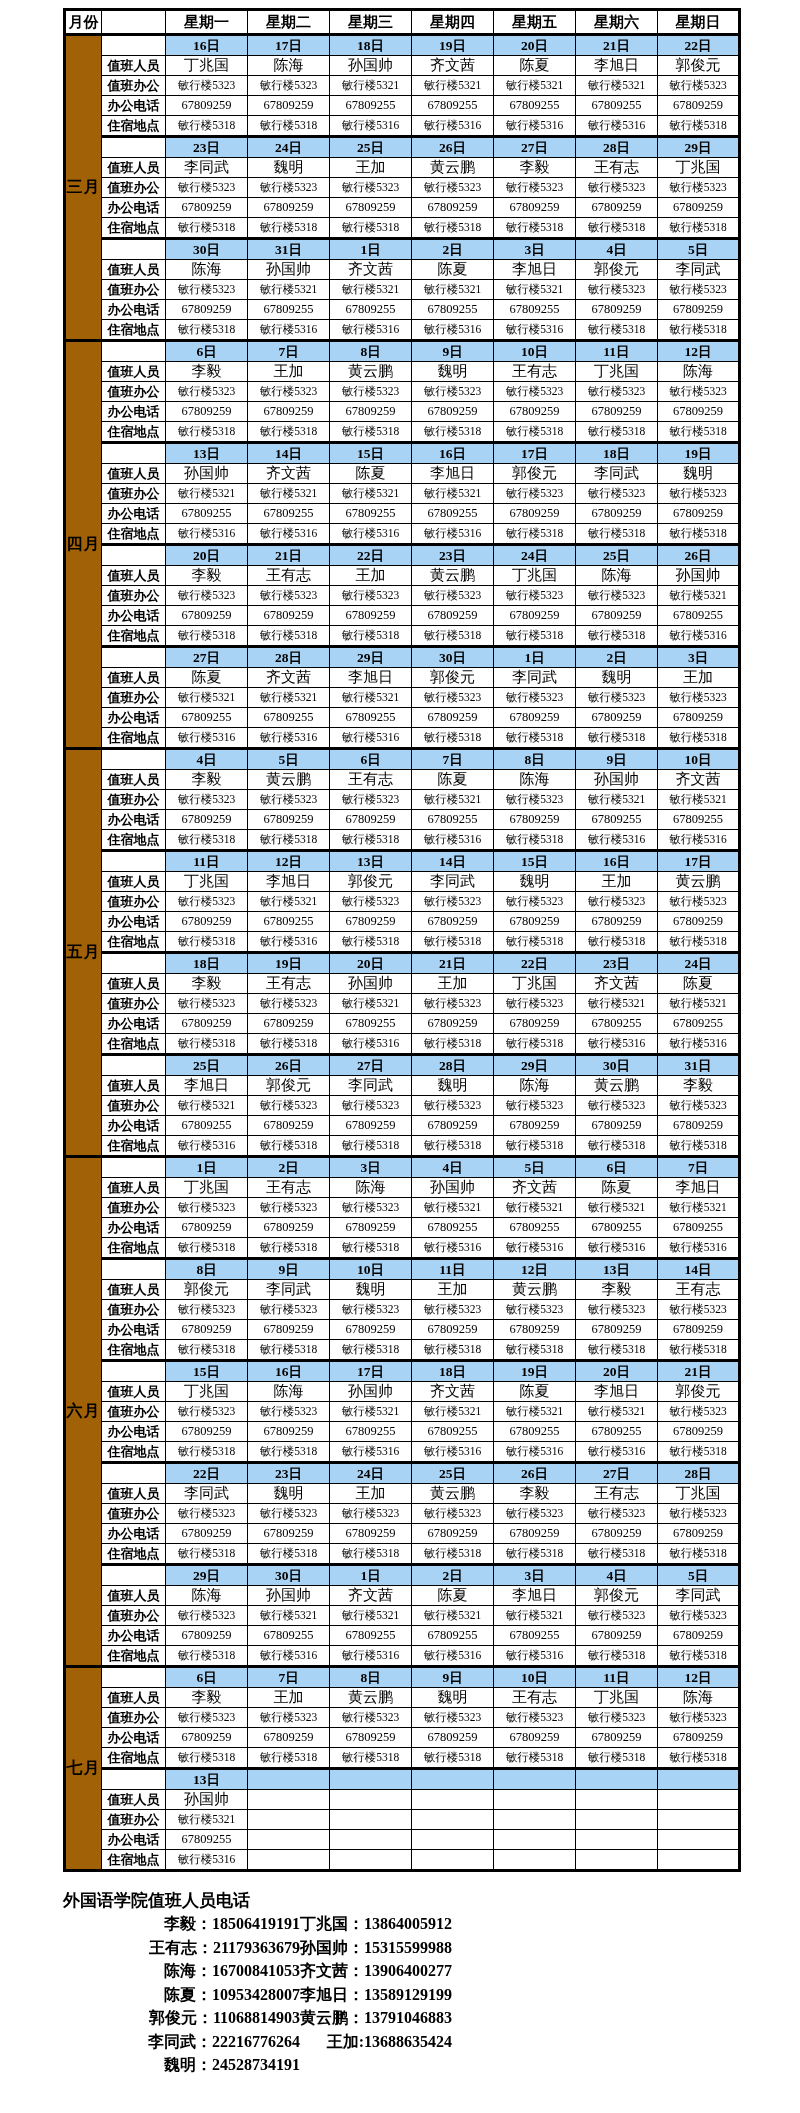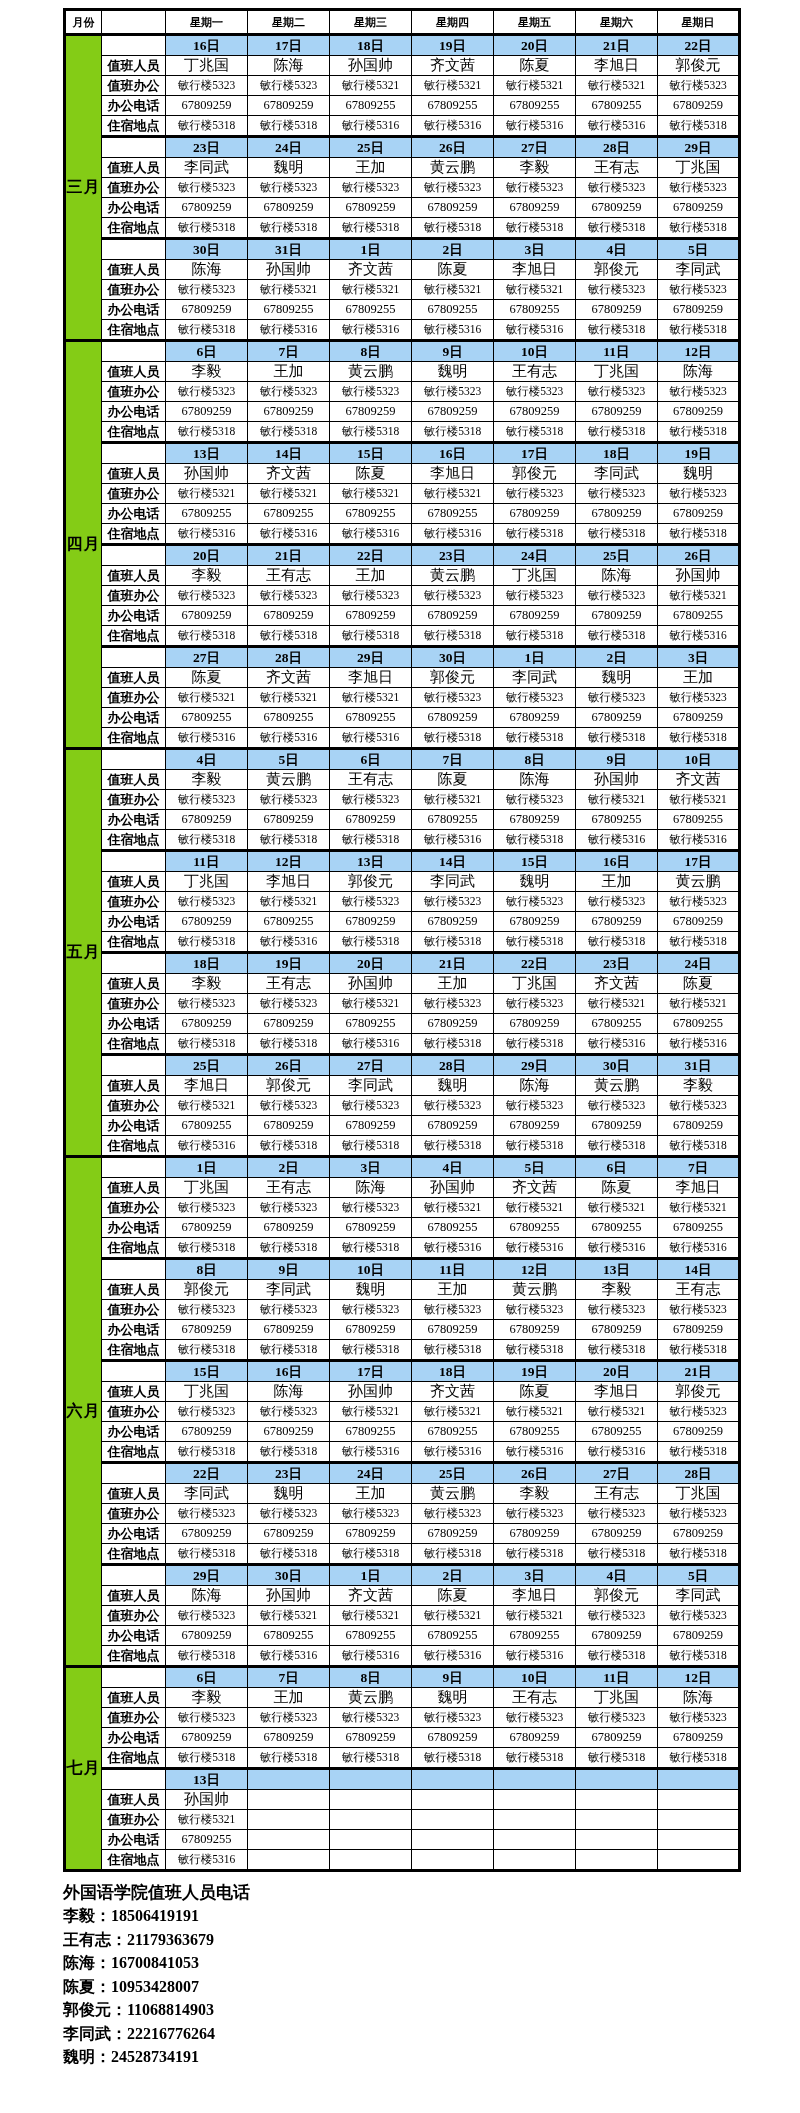--- a/index.html
+++ b/index.html
@@ -19,32 +19,32 @@
     border:3px solid #000;
   }
   table.schedule th, table.schedule td{
     border:1.5px solid #000;
     text-align:center;
     vertical-align:middle;
     padding:0;
     overflow:hidden;
     white-space:nowrap;
   }
-  thead th{height:22px;font-size:11px;font-weight:bold;background:#fff;}
+  thead th{height:22px;font-size:15px;font-weight:bold;background:#fff;}
   tbody td{height:19px;}
   tr.date-row td{border-top:3px solid #000;}
-  td.month-cell{font-weight:bold;font-size:16px;background:#84cc16;letter-spacing:1px;}
+  td.month-cell{font-weight:bold;font-size:16px;background:#a16207;letter-spacing:1px;}
   td.row-label{font-weight:bold;font-size:13px;background:#fff;}
   td.date{background:var(--date-bg,#a8d3f5);font-weight:bold;font-size:13.5px;}
   td.person{font-size:15px;}
   td.office,td.lodging{font-size:11.5px;}
   td.phone{font-size:12.5px;}
-  .footer{margin-top:10px;font-weight:bold;}
+  .footer{margin-top:18px;font-weight:bold;}
   .footer-title{font-size:17px;line-height:22px;}
-  .footer-cols{display:flex;}
+  .footer-cols{display:flex;text-align:right;}
   ul.contact-col{list-style:none;margin:0;padding:0;font-size:16px;line-height:23.5px;font-weight:bold;}
   ul.contact-col.left{width:237px;}
 </style>
 </head>
 <body>
 
 <div class="sheet">
   <table class="schedule">
     <colgroup>
       <col style="width:37px">
@@ -984,15 +984,23 @@
     <div class="footer-cols">
       <ul id="contacts-left" class="contact-col left">
           <li>李毅：18506419191</li>
           <li>王有志：21179363679</li>
           <li>陈海：16700841053</li>
           <li>陈夏：10953428007</li>
           <li>郭俊元：11068814903</li>
           <li>李同武：22216776264</li>
           <li>魏明：24528734191</li>
         </ul>
+      <ul id="contacts-right" class="contact-col right">
+          <li>丁兆国：13864005912</li>
+          <li>孙国帅：15315599988</li>
+          <li>齐文茜：13906400277</li>
+          <li>李旭日：13589129199</li>
+          <li>黄云鹏：13791046883</li>
+          <li>王加:13688635424</li>
+        </ul>
     </div>
   </div>
 </div>
 
 </body></html>

